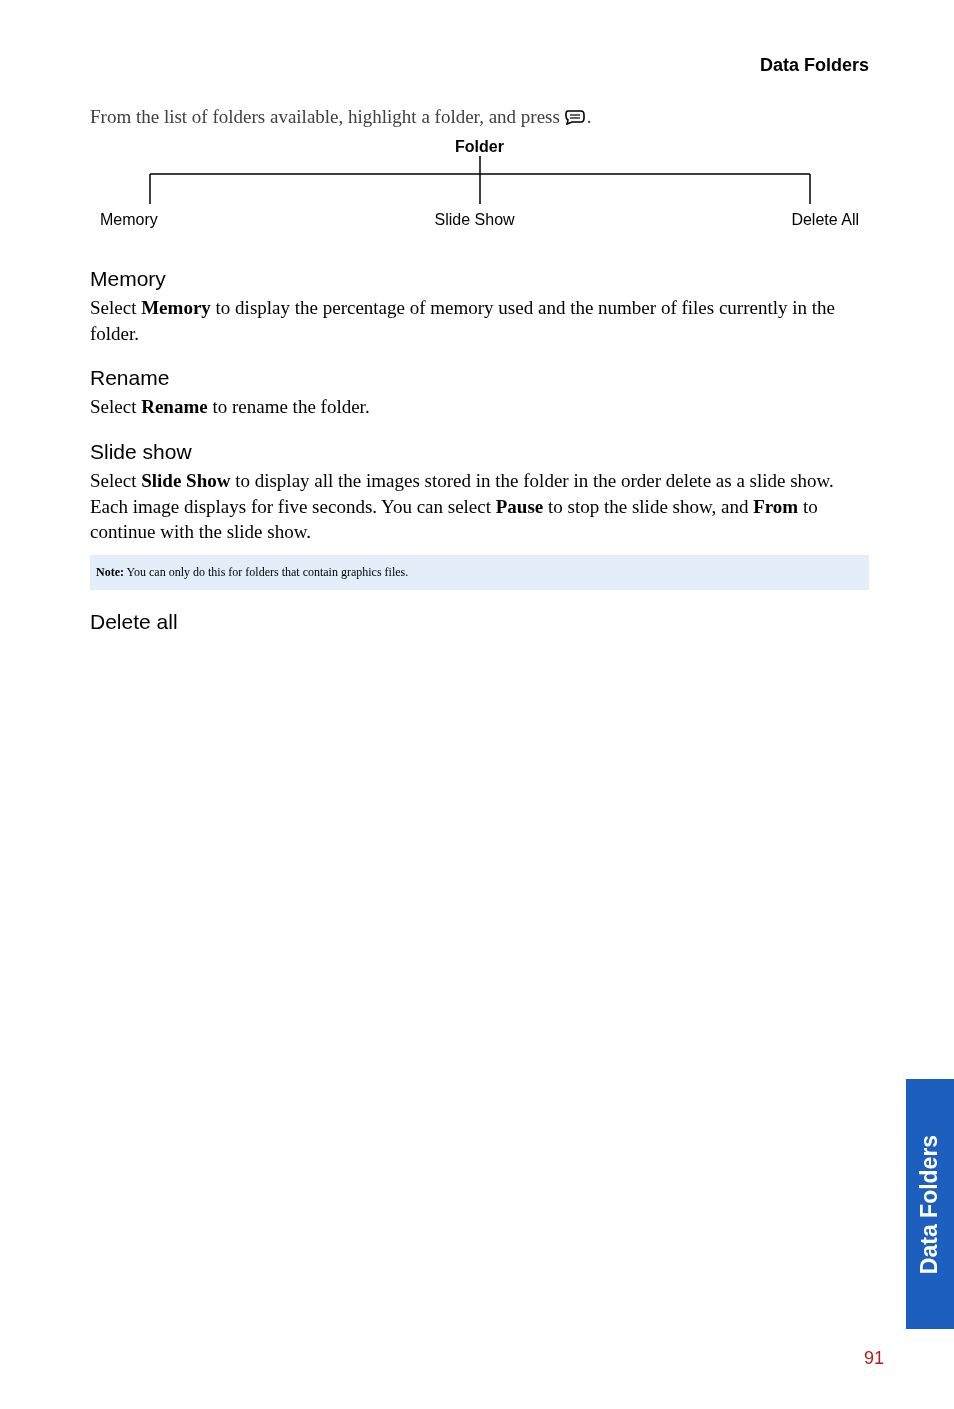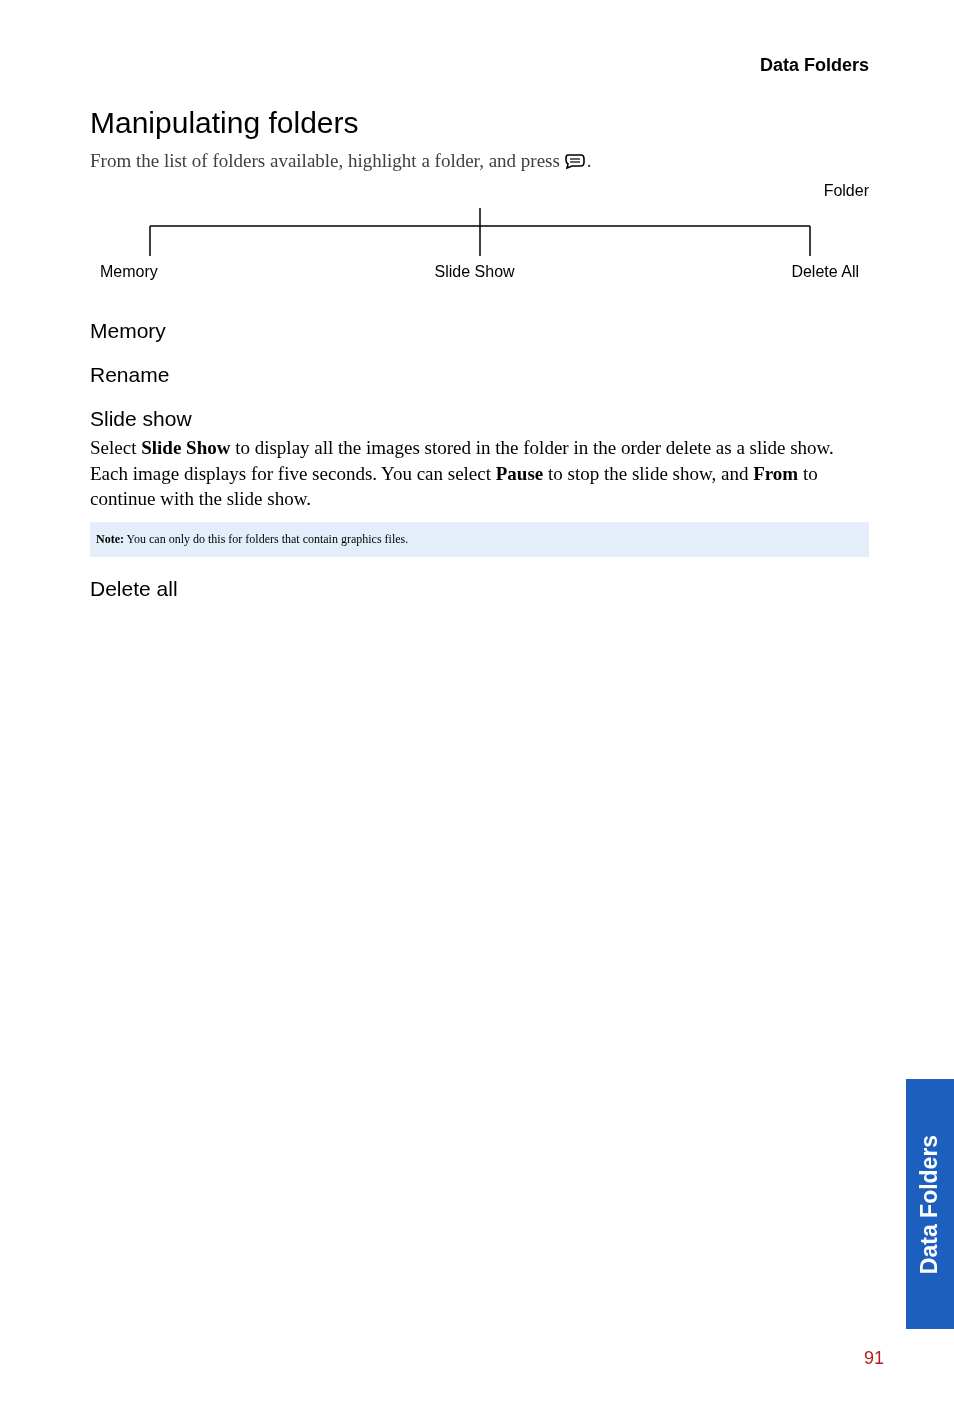--- a/index.html
+++ b/index.html
@@ -42,22 +42,23 @@
     display: inline-block;
     vertical-align: -2px;
   }
   .diagram {
     width: 100%;
     margin: 0 0 38px 0;
   }
   .folder-label {
     font-family: Arial, Helvetica, sans-serif;
     font-size: 16px;
-    text-align: right;
-    margin-bottom: 8px;
+    text-align: center;
+    margin-bottom: 0;
+    font-weight: bold;
   }
   .tree-svg {
     display: block;
     margin: 0 auto;
   }
   .tree-labels {
     display: flex;
     justify-content: space-between;
     padding: 0 10px;
     font-family: Arial, Helvetica, sans-serif;
@@ -113,21 +114,20 @@
     color: #b91c1c;
   }
 </style>
 </head>
 <body>
 
 <div class="page">
 
   <div class="top-header">Data Folders</div>
 
-  <div class="h1">Manipulating folders</div>
 
   <div class="intro">
     <span>From the list of folders available, highlight a folder, and press </span><span class="msg-icon"><svg width="22" height="16" viewBox="0 0 22 16">
       <path d="M3 2 L16 2 Q19 2 19 6 L19 9 Q19 13 16 13 L7 13 L2 15 L3 11 Q1 10 1 7 L1 5 Q1 2 3 2 Z" fill="none" stroke="#000" stroke-width="1.6"></path>
       <line x1="5" y1="6" x2="15" y2="6" stroke="#000" stroke-width="1.2"></line>
       <line x1="5" y1="9" x2="15" y2="9" stroke="#000" stroke-width="1.2"></line>
     </svg></span><span>.</span>
   </div>
 
   <div class="diagram">
@@ -140,22 +140,28 @@
       <line x1="690" y1="18" x2="690" y2="48" stroke="#000" stroke-width="1.5"></line>
     </svg>
     <div class="tree-labels">
       <span>Memory</span>
       <span>Slide Show</span>
       <span>Delete All</span>
     </div>
   </div>
 
   <div class="h2">Memory</div>
+  <p class="body-text">
+    <span>Select </span><span class="bold">Memory</span><span> to display the percentage of memory used and the number of files currently in the folder.</span>
+  </p>
 
   <div class="h2">Rename</div>
+  <p class="body-text">
+    <span>Select </span><span class="bold">Rename</span><span> to rename the folder.</span>
+  </p>
 
   <div class="h2">Slide show</div>
   <p class="body-text">
     <span>Select </span><span class="bold">Slide Show</span><span> to display all the images stored in the folder in the order delete as a slide show. Each image displays for five seconds. You can select </span><span class="bold">Pause</span><span> to stop the slide show, and </span><span class="bold">From</span><span> to continue with the slide show.</span>
   </p>
 
   <div class="note-box">
     <span class="bold">Note:</span><span> You can only do this for folders that contain graphics files.</span>
   </div>
 

